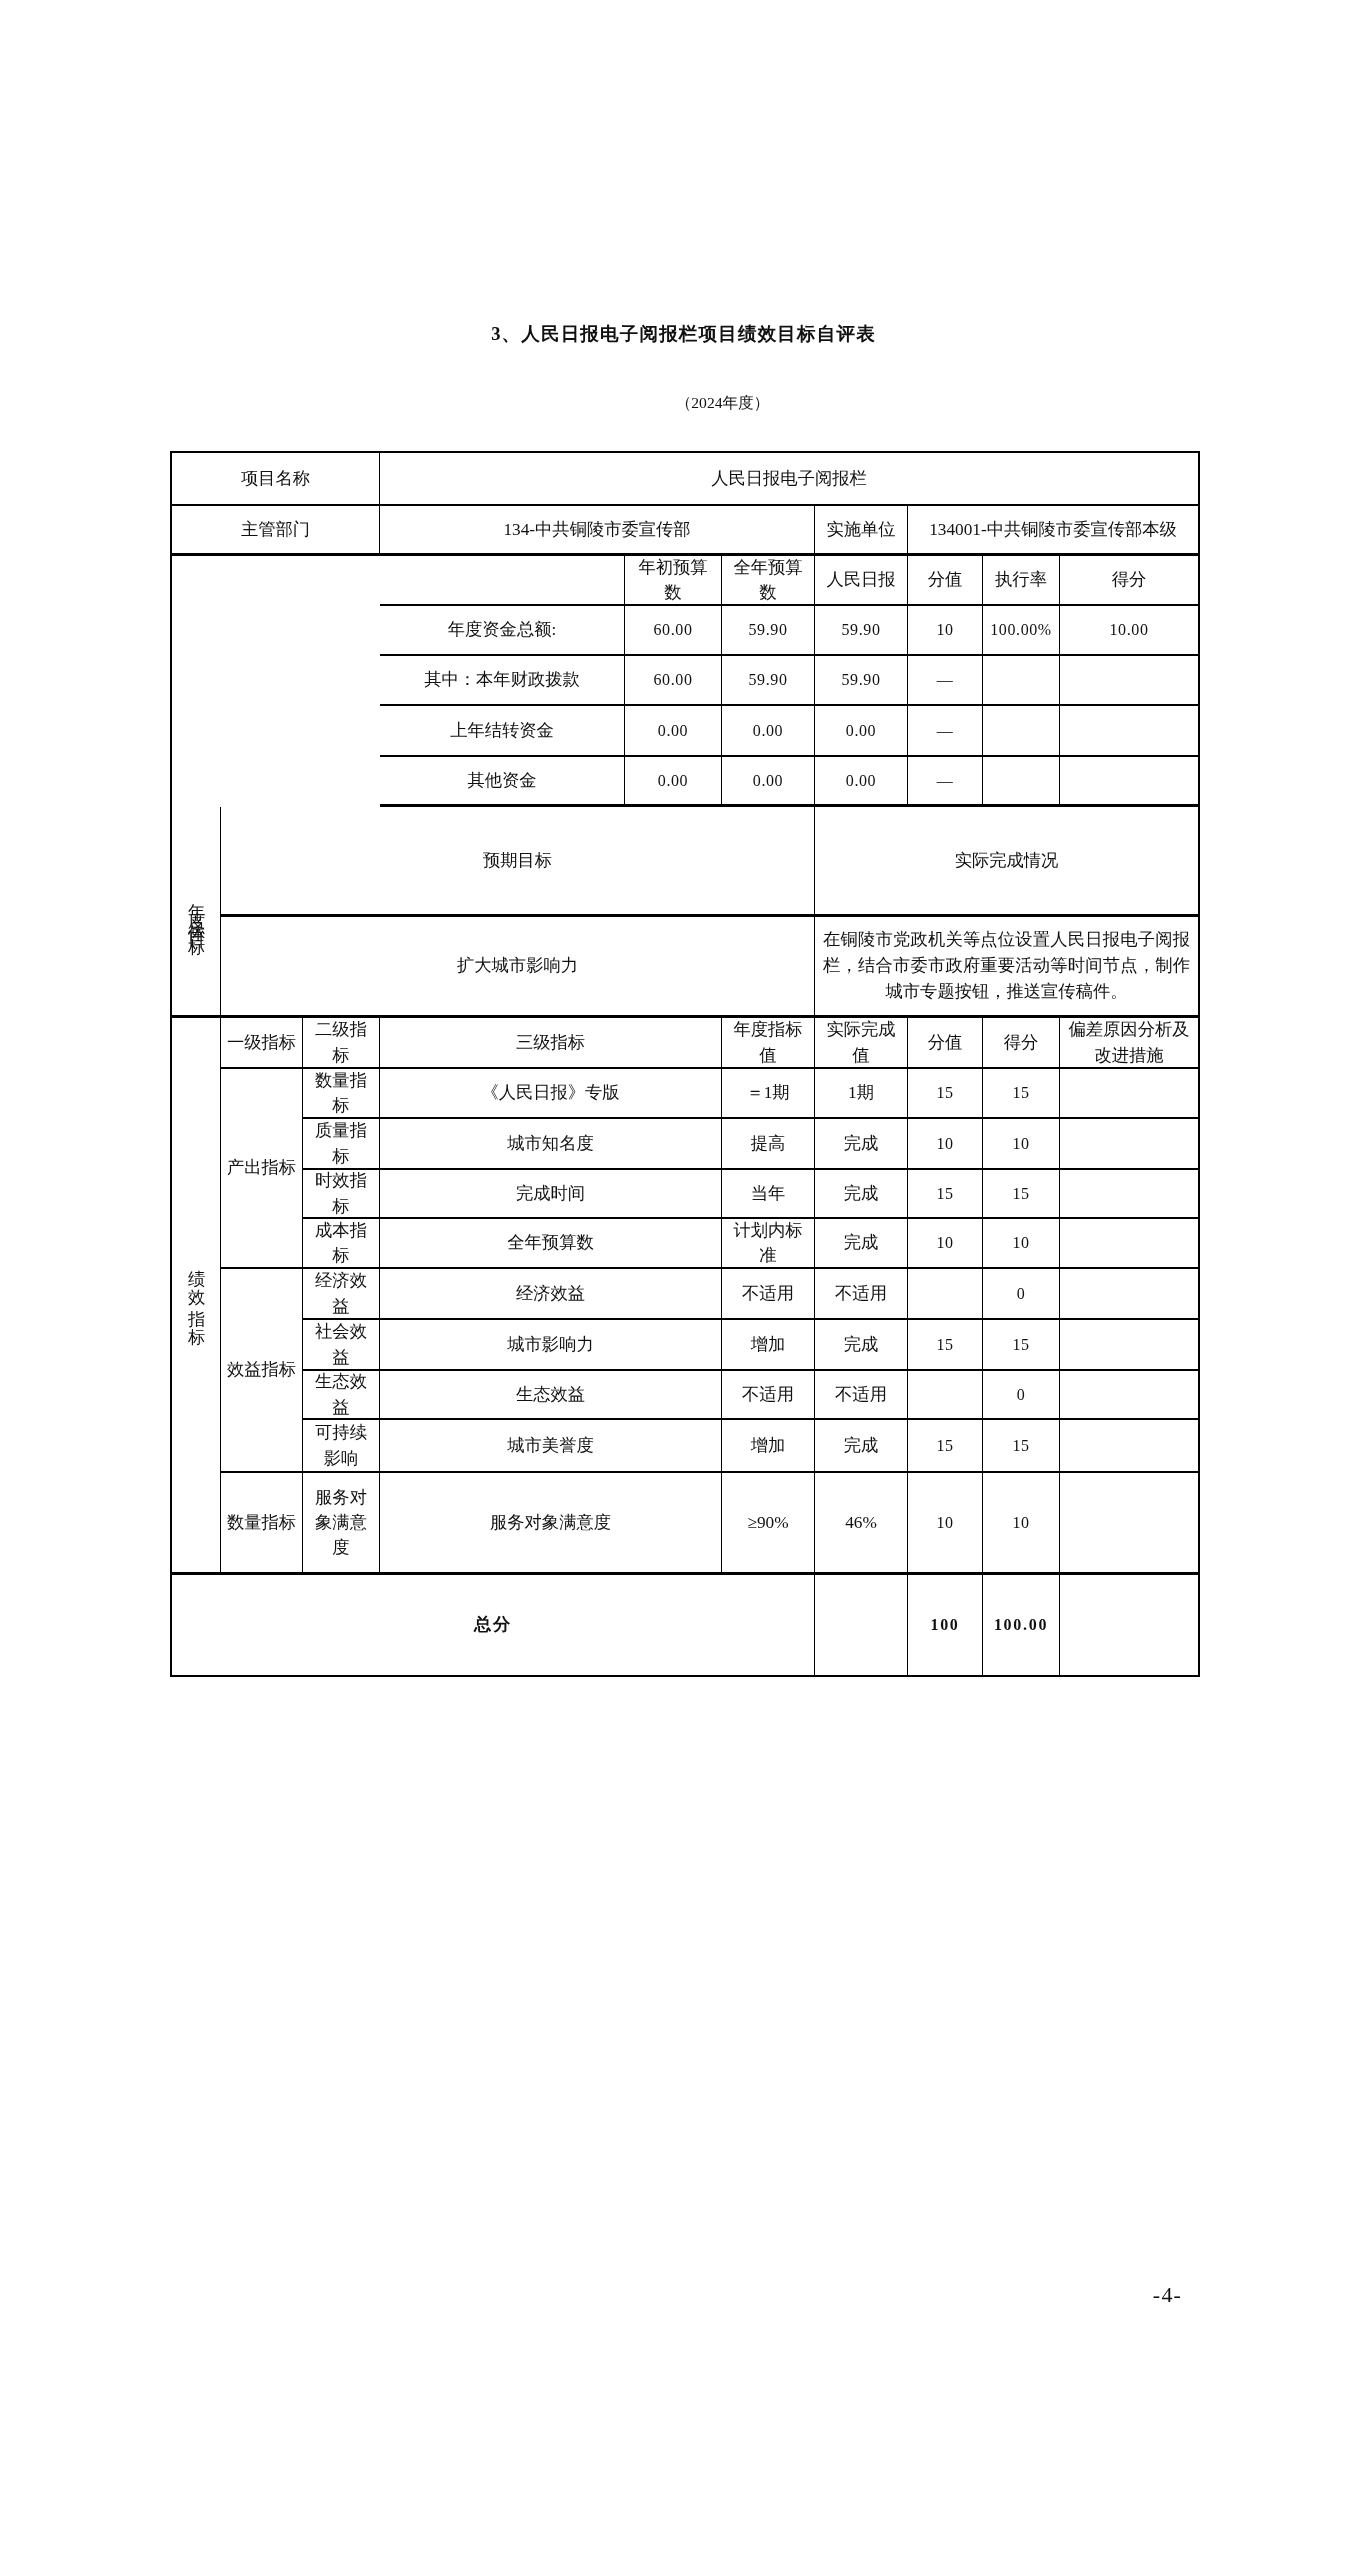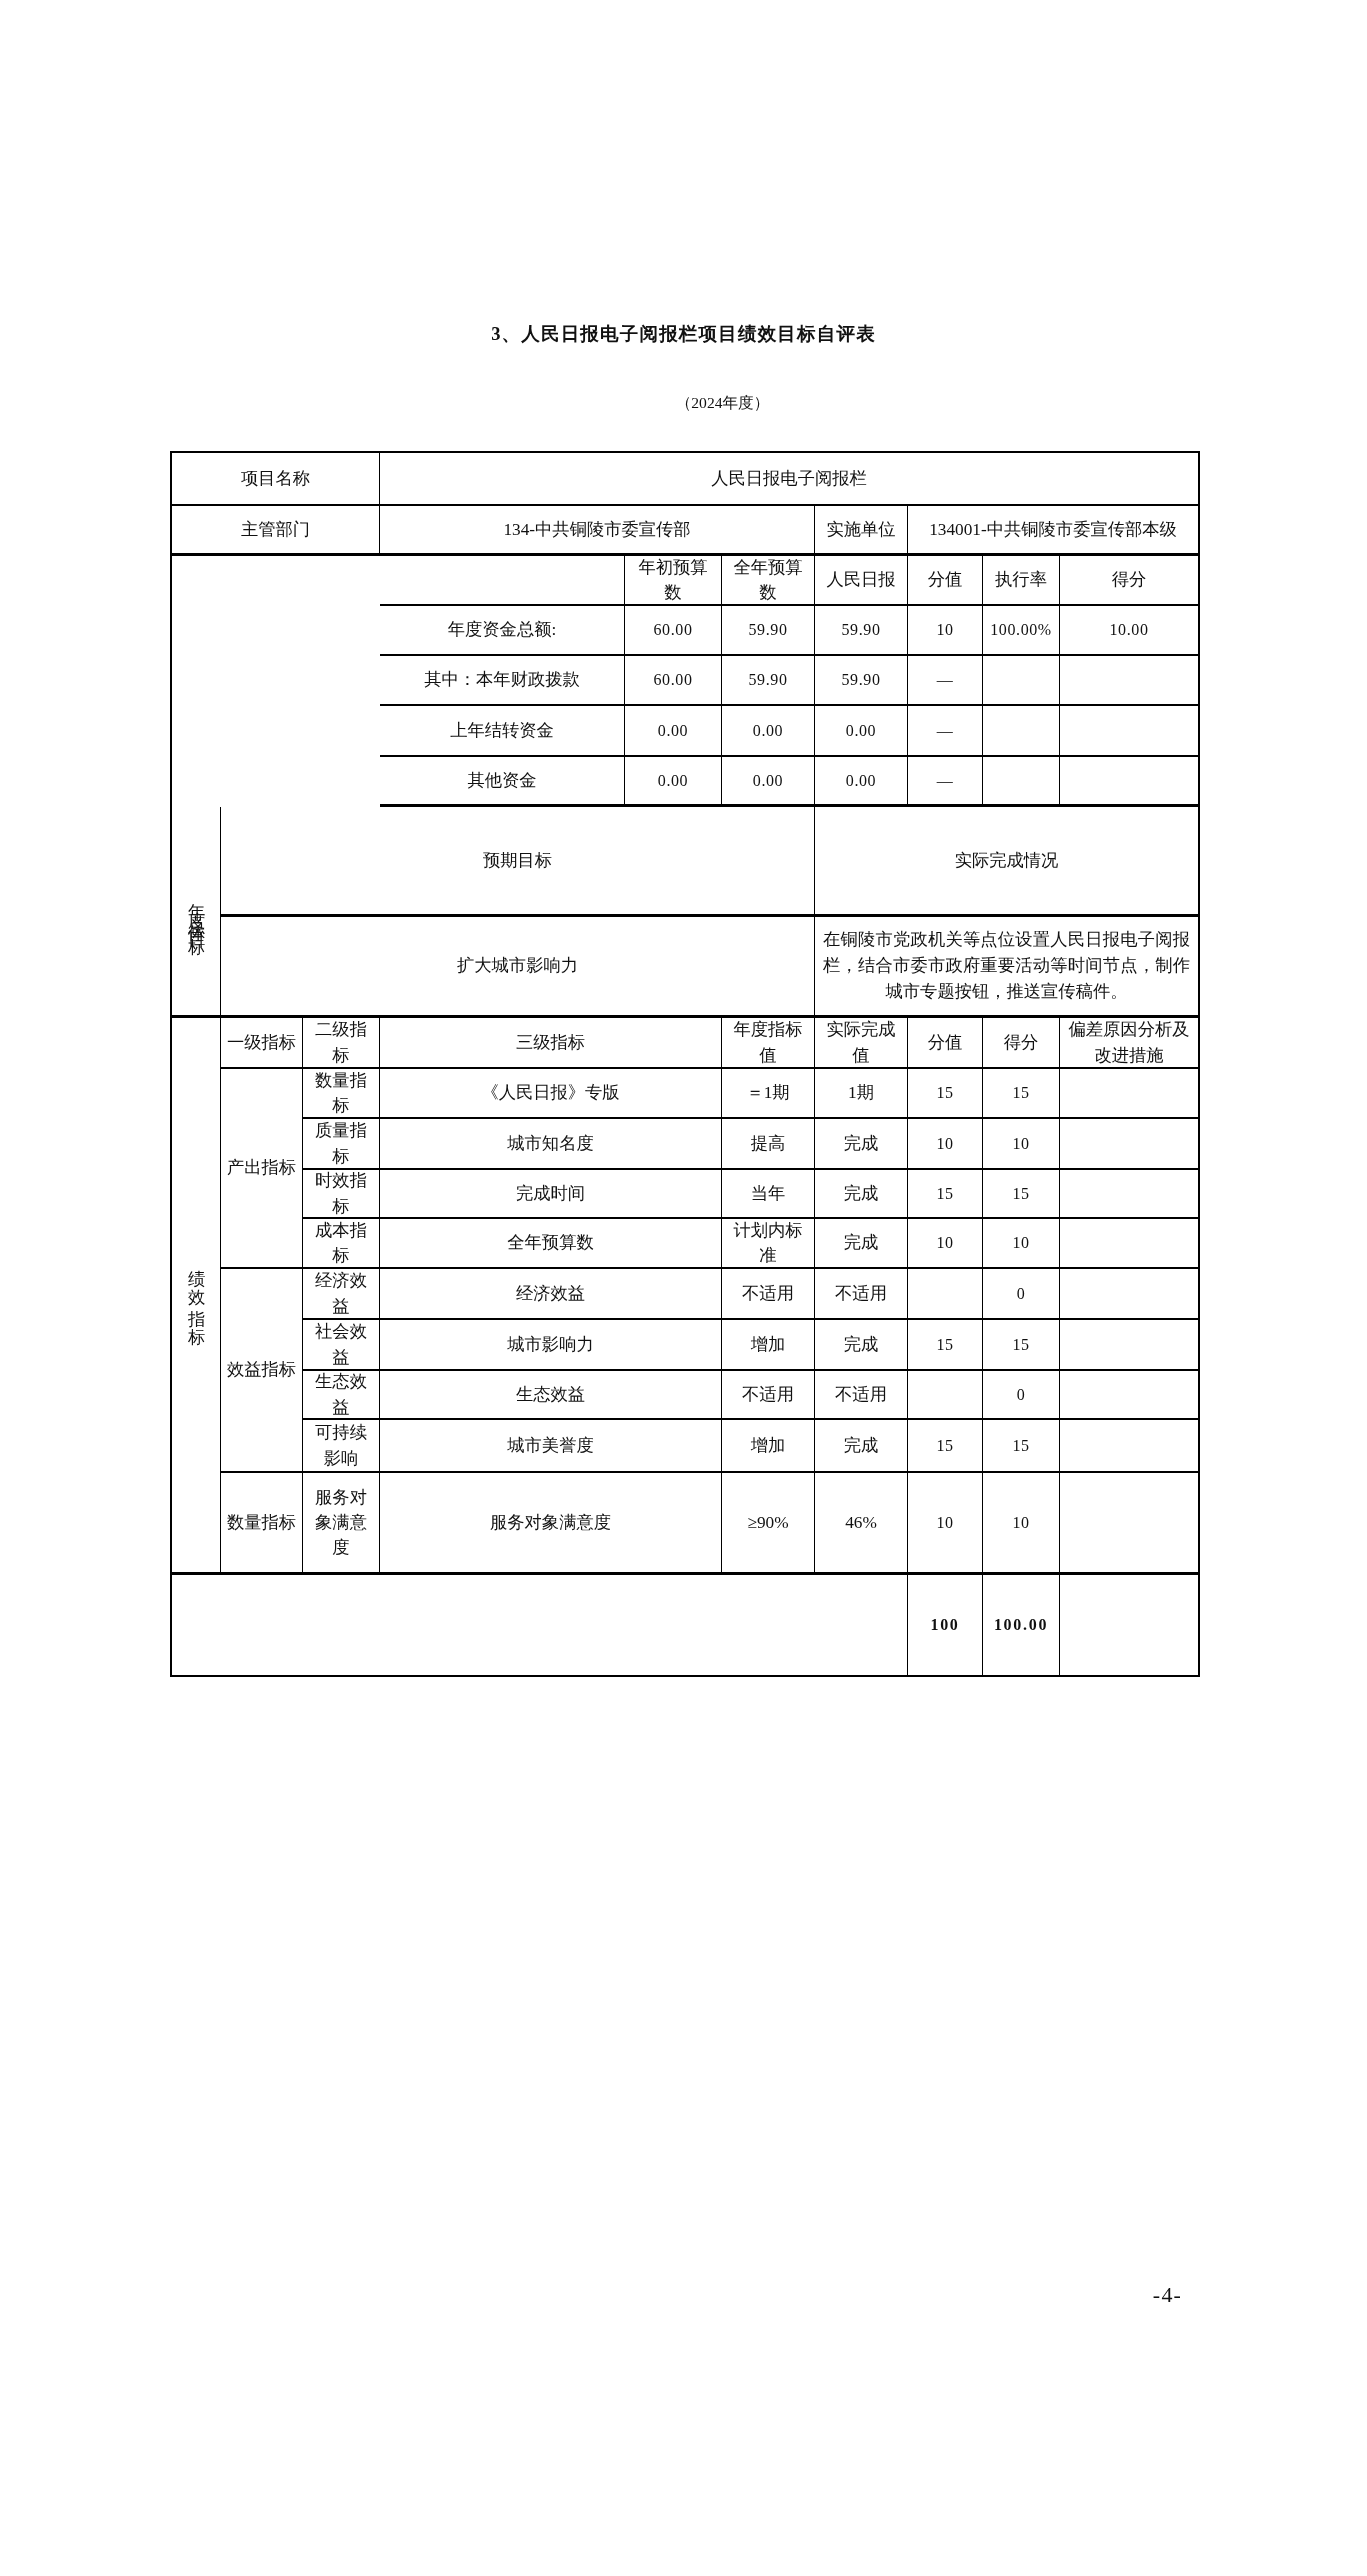--- a/index.html
+++ b/index.html
@@ -202,20 +202,21 @@
 
     <div class="c tb" style="grid-area:19/2/20/3">数量指标</div>
     <div class="c tb" style="grid-area:19/3/20/4">服务对象满意度</div>
     <div class="c tb" style="grid-area:19/4/20/6">服务对象满意度</div>
     <div class="c tb" style="grid-area:19/6/20/7">≥90%</div>
     <div class="c tb" style="grid-area:19/7/20/8">46%</div>
     <div class="c num tb" style="grid-area:19/8/20/9">10</div>
     <div class="c num tb" style="grid-area:19/9/20/10">10</div>
     <div class="c tb nr" style="grid-area:19/10/20/11"></div>
 
+    <div class="c bold nb" style="grid-area:20/1/21/7">总分</div>
     <div class="c nb" style="grid-area:20/7/21/8"></div>
     <div class="c num bold nb" style="grid-area:20/8/21/9">100</div>
     <div class="c num bold nb" style="grid-area:20/9/21/10">100.00</div>
     <div class="c nb nr" style="grid-area:20/10/21/11"></div>
 
   </div>
 
   <div class="page-number">-4-</div>
 
 </div>

